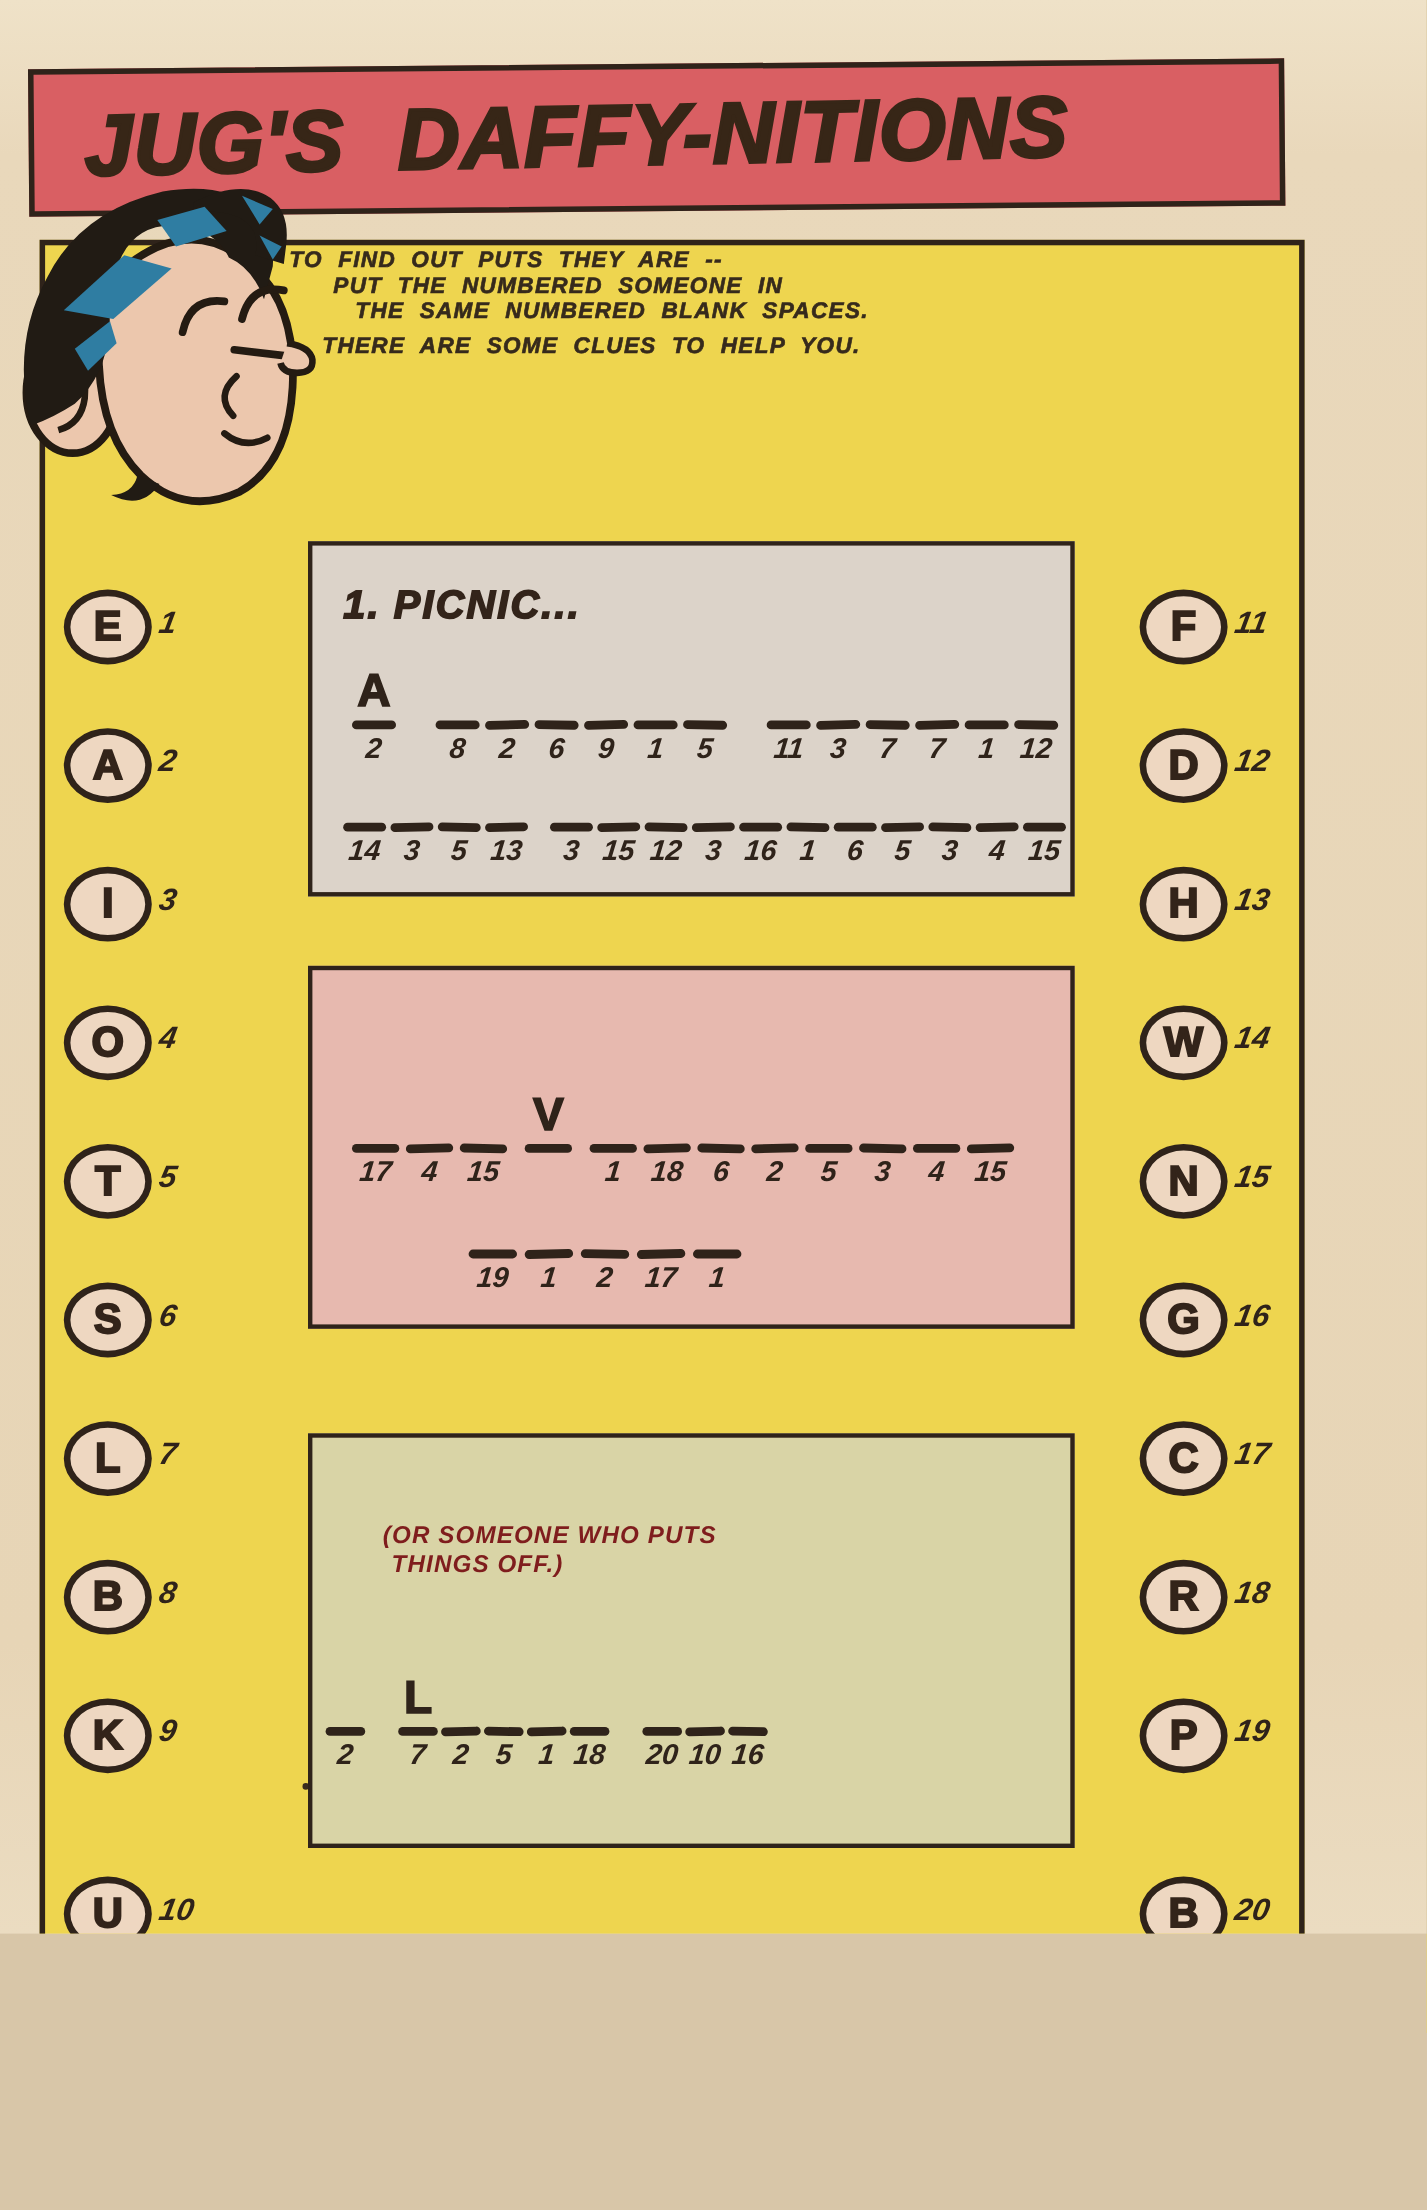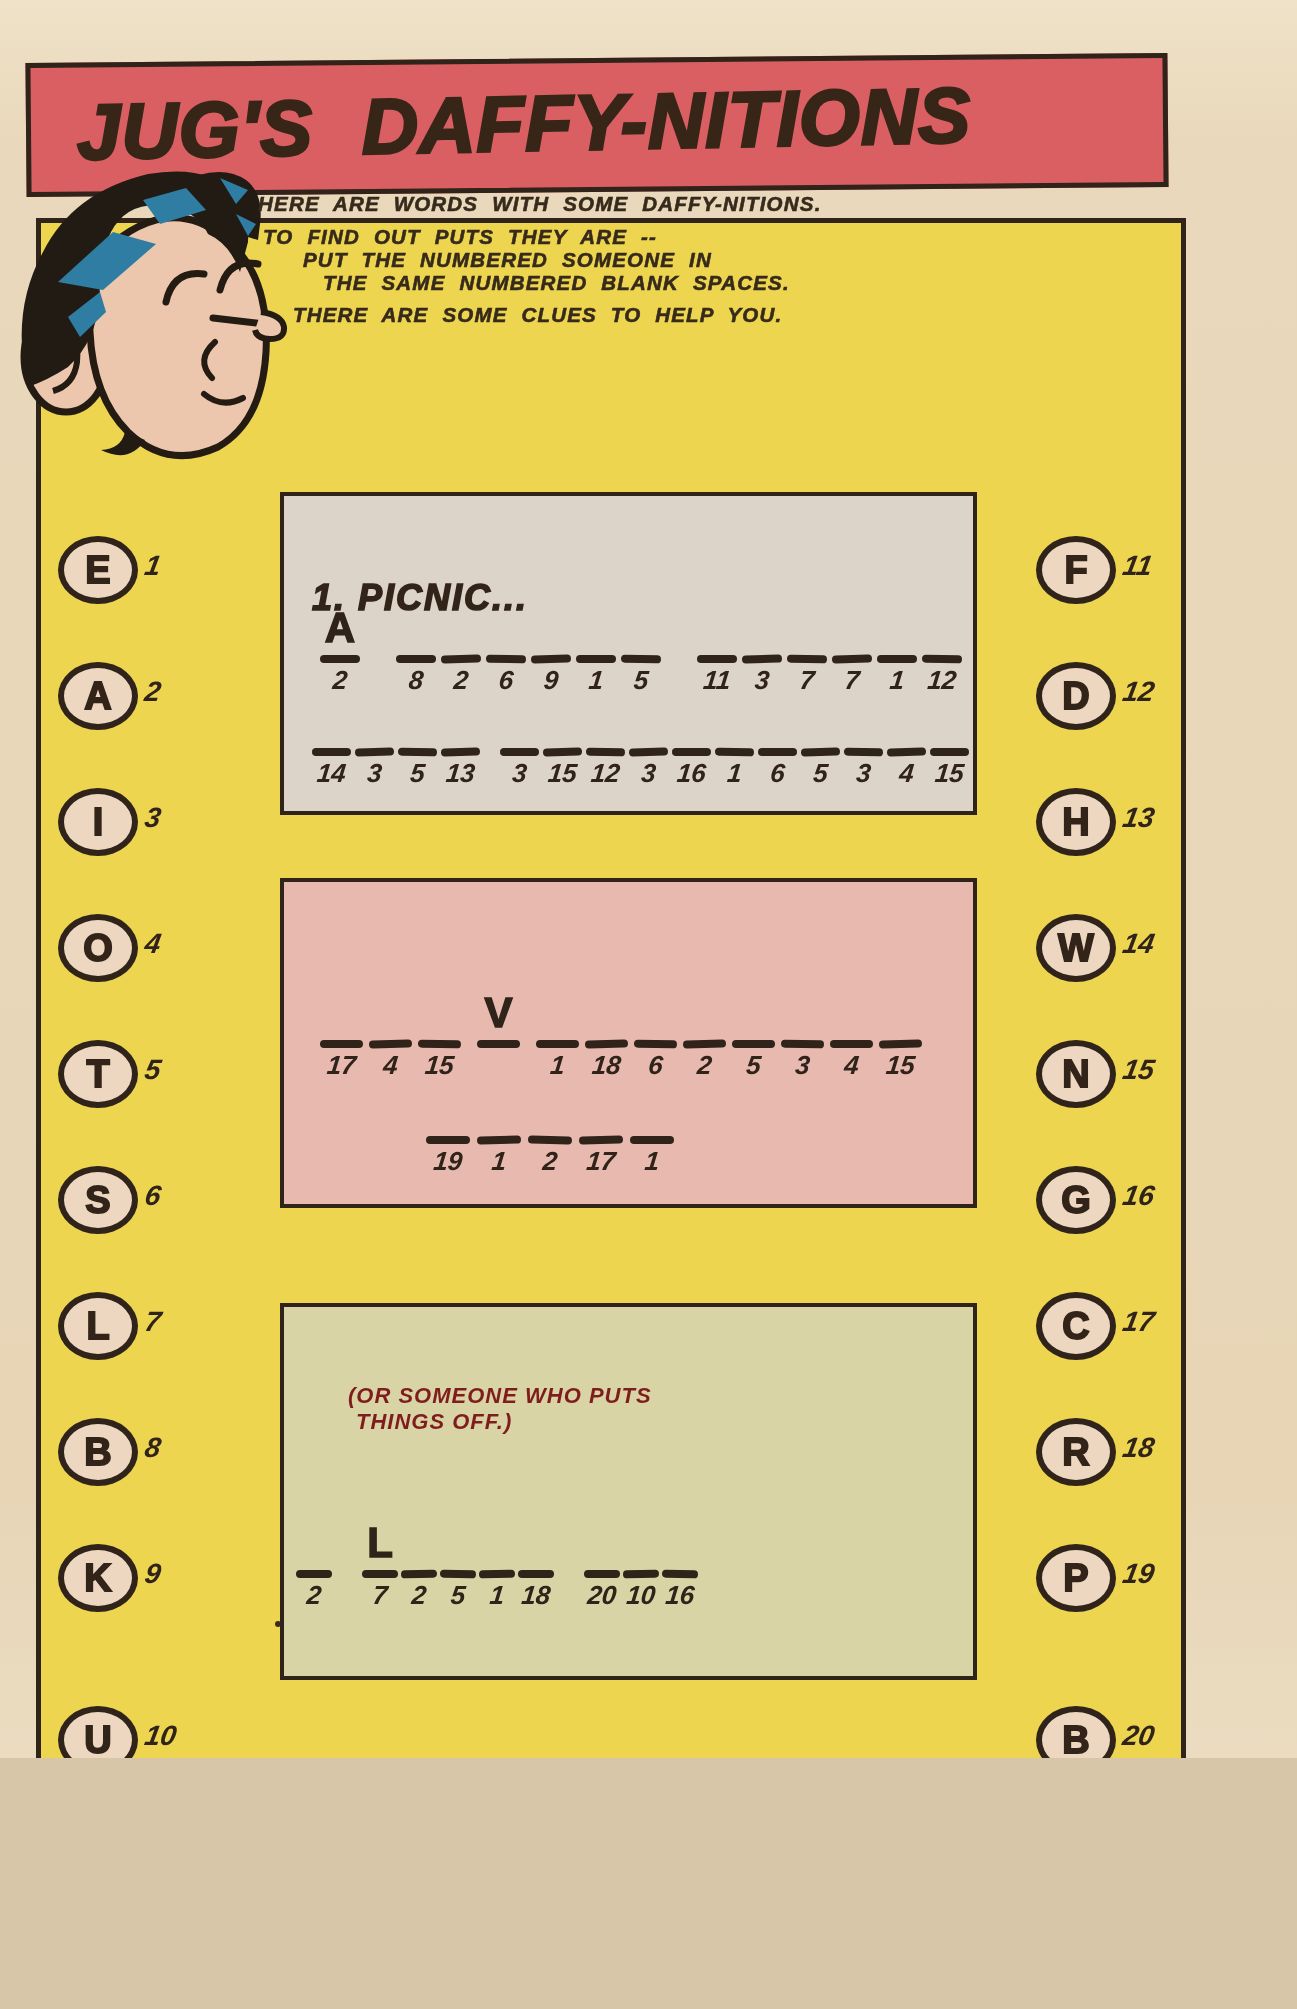--- a/index.html
+++ b/index.html
@@ -31,21 +31,21 @@
     color: #362a1c; letter-spacing: 1.2px; word-spacing: 7px;
     -webkit-text-stroke: 0.6px #362a1c;
   }
   .pbox { position: absolute; border: 4px solid var(--c-ink,#2f231a); z-index: 2; }
   .box1 { left: 280px; top: 492px; width: 697px; height: 323px; background: var(--c-box1,#dcd3c9); }
   .box2 { left: 280px; top: 878px; width: 697px; height: 330px; background: var(--c-box2,#e7b9af); }
   .box3 { left: 280px; top: 1303px; width: 697px; height: 377px; background: var(--c-box3,#d9d4a6); }
   .box-title {
     position: absolute; white-space: nowrap;
     font: italic 700 36px/1 "Liberation Sans", sans-serif;
-    color: #33241a; -webkit-text-stroke: 1.6px #33241a; letter-spacing: 2px; margin-top: 48px;
+    color: #33241a; -webkit-text-stroke: 1.6px #33241a; letter-spacing: 2px;
   }
   .box-sub {
     position: absolute; white-space: nowrap;
     font: italic 700 22px/1 "Liberation Sans", sans-serif;
     color: #7f1d1d; letter-spacing: 1px;
   }
   .blanks-row { position: absolute; display: flex; gap: var(--ggap,28px); align-items: flex-start; }
   .group { display: flex; gap: var(--gap,6px); }
   .slot { position: relative; width: var(--sw,42px); height: 46px; }
   .bar { height: 8px; background: var(--c-ink,#2f231a); border-radius: 4px; }
@@ -103,21 +103,20 @@
     <path d="M60 185 L92 160 L98 180 L72 205 Z" fill="#2f7da2"></path>
     <path d="M158 170 Q 165 138 196 142" fill="none" stroke="#241b12" stroke-width="7" stroke-linecap="round"></path>
     <path d="M212 158 Q 220 126 250 132" fill="none" stroke="#241b12" stroke-width="7" stroke-linecap="round"></path>
     <path d="M205 186 L256 192" fill="none" stroke="#241b12" stroke-width="7" stroke-linecap="round"></path>
     <path d="M253 180 q 21 3 23 15 q 1 12 -14 12 q -13 0 -15 -9" fill="#ecc7ad" stroke="#241b12" stroke-width="6"></path>
     <path d="M207 210 q -20 18 -3 36" fill="none" stroke="#241b12" stroke-width="6" stroke-linecap="round"></path>
     <path d="M196 262 q 18 15 39 4" fill="none" stroke="#241b12" stroke-width="6" stroke-linecap="round"></path>
     <path d="M137 308 q -16 24 -44 10 q 20 -1 24 -18 Z" fill="#211b14"></path>
   </svg>
 
-  <div class="instr-line" style="left:258px; top:194px;">HERE ARE WORDS WITH SOME DAFFY-NITIONS.</div>
   <div class="instr-line" style="left:263px; top:227px;">TO FIND OUT PUTS THEY ARE --</div>
   <div class="instr-line" style="left:303px; top:250px;">PUT THE NUMBERED SOMEONE IN</div>
   <div class="instr-line" style="left:323px; top:273px;">THE SAME NUMBERED BLANK SPACES.</div>
   <div class="instr-line" style="left:293px; top:305px;">THERE ARE SOME CLUES TO HELP YOU.</div>
 
   <div class="pbox box1">
     <div class="box-title" style="left:28px; top:36px;">1. PICNIC...</div>
     <div class="blanks-row" style="left:36px; top:159px; --sw:40px; --gap:5px; --ggap:36px;">
         <div class="group">
           <div class="slot">

